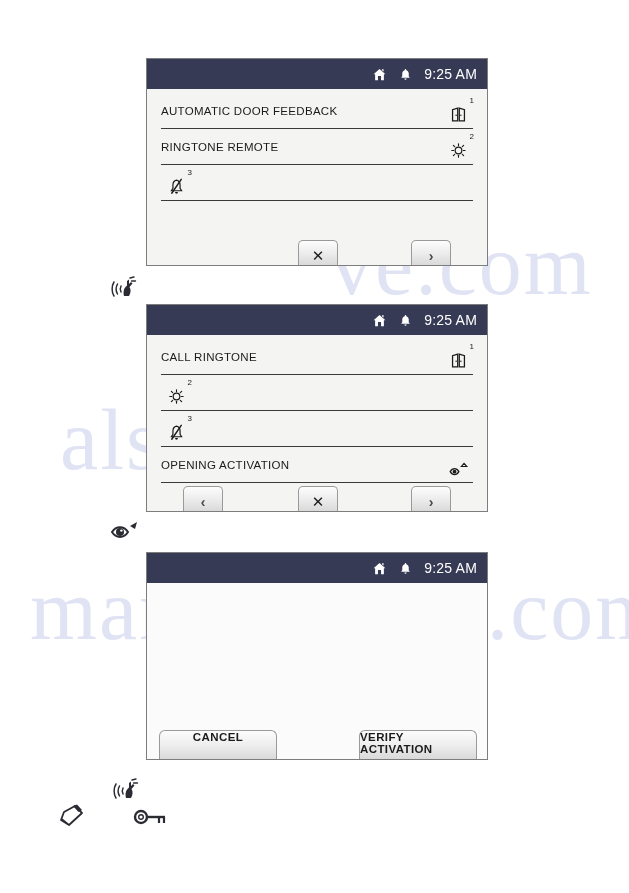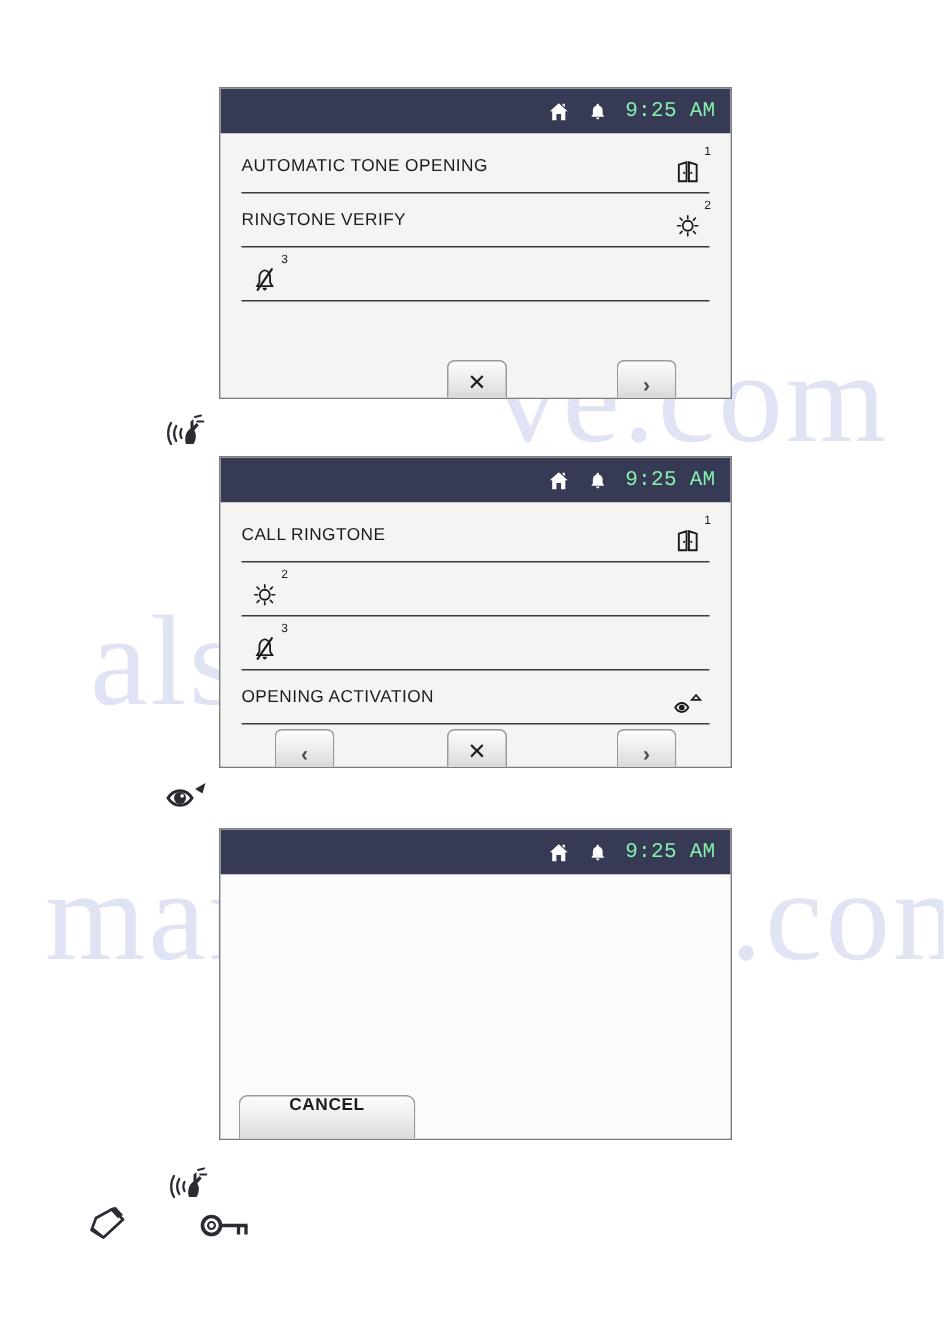--- a/index.html
+++ b/index.html
@@ -60,23 +60,23 @@
     padding-right: 10px;
     box-sizing: border-box;
   }
   .statusbar .sb-icon {
     margin-right: 12px;
     display: inline-flex;
     align-items: center;
     justify-content: center;
   }
   .statusbar .sb-time {
-    color: #86efac;
+    color: #ffffff;
     font-size: 14px;
-    font-family: Liberation Mono, monospace;
+    font-family: Liberation Sans, sans-serif;
     letter-spacing: 0.2px;
   }
 
   .screen-body {
     position: relative;
     height: 177px;
     background: #f4f4f2;
   }
 
   
@@ -216,34 +216,34 @@
         <path d="M10 19.2 C10 20.5 10.9 21.5 12 21.5 C13.1 21.5 14 20.5 14 19.2 Z" fill="#ffffff"></path>
       </svg>
     </span>
     <span class="sb-time">9:25 AM</span>
   </div>
 
   <div class="screen-body">
     <div class="rows">
 
       <div class="row">
-        <span class="row-label">AUTOMATIC TONE OPENING</span>
+        <span class="row-label">AUTOMATIC DOOR FEEDBACK</span>
         <span class="row-icon">
           <svg width="19" height="19" viewBox="0 0 24 24">
             <path d="M11 4 L4.5 6 L4.5 20 L11 20 Z" fill="none" stroke="#1b1b1b" stroke-width="1.6"></path>
             <path d="M13 4 L19.5 6 L19.5 20 L13 20 Z" fill="none" stroke="#1b1b1b" stroke-width="1.6"></path>
             <circle cx="9" cy="13" r="0.9" fill="#1b1b1b"></circle>
             <circle cx="15" cy="13" r="0.9" fill="#1b1b1b"></circle>
           </svg>
           <span class="row-sup">1</span>
         </span>
       </div>
 
       <div class="row">
-        <span class="row-label">RINGTONE VERIFY</span>
+        <span class="row-label">RINGTONE REMOTE</span>
         <span class="row-icon">
           <svg width="19" height="19" viewBox="0 0 24 24">
             <circle cx="12" cy="12" r="4.2" fill="none" stroke="#1b1b1b" stroke-width="1.5"></circle>
             <g stroke="#1b1b1b" stroke-width="1.4" stroke-linecap="round">
               <line x1="12" y1="3.6" x2="12" y2="6"></line>
               <line x1="5.5" y1="5.5" x2="7.2" y2="7.2"></line>
               <line x1="3.5" y1="12" x2="6" y2="12"></line>
               <line x1="5.5" y1="18.5" x2="7.2" y2="16.8"></line>
               <line x1="12" y1="18" x2="12" y2="20.4"></line>
               <line x1="18.5" y1="18.5" x2="16.8" y2="16.8"></line>
@@ -385,20 +385,23 @@
         <path d="M10 19.2 C10 20.5 10.9 21.5 12 21.5 C13.1 21.5 14 20.5 14 19.2 Z" fill="#ffffff"></path>
       </svg>
     </span>
     <span class="sb-time">9:25 AM</span>
   </div>
 
   <div class="blankscreen">
     <div class="btnbar">
       <div class="widebtn btn-cancel">
         <span class="wlabel">CANCEL</span>
+      </div>
+      <div class="widebtn btn-verify">
+        <span class="wlabel">VERIFY ACTIVATION</span>
       </div>
     </div>
   </div>
 </div>
 
 <div class="annot" id="annot-remote-1">
   <svg width="28" height="26" viewBox="0 0 28 26">
     <g fill="none" stroke="#2b2b33" stroke-width="1.5" stroke-linecap="round">
       <path d="M4 6 C1.5 10 1.5 16 4 20"></path>
       <path d="M7.5 8 C5.8 11 5.8 15 7.5 18"></path>

